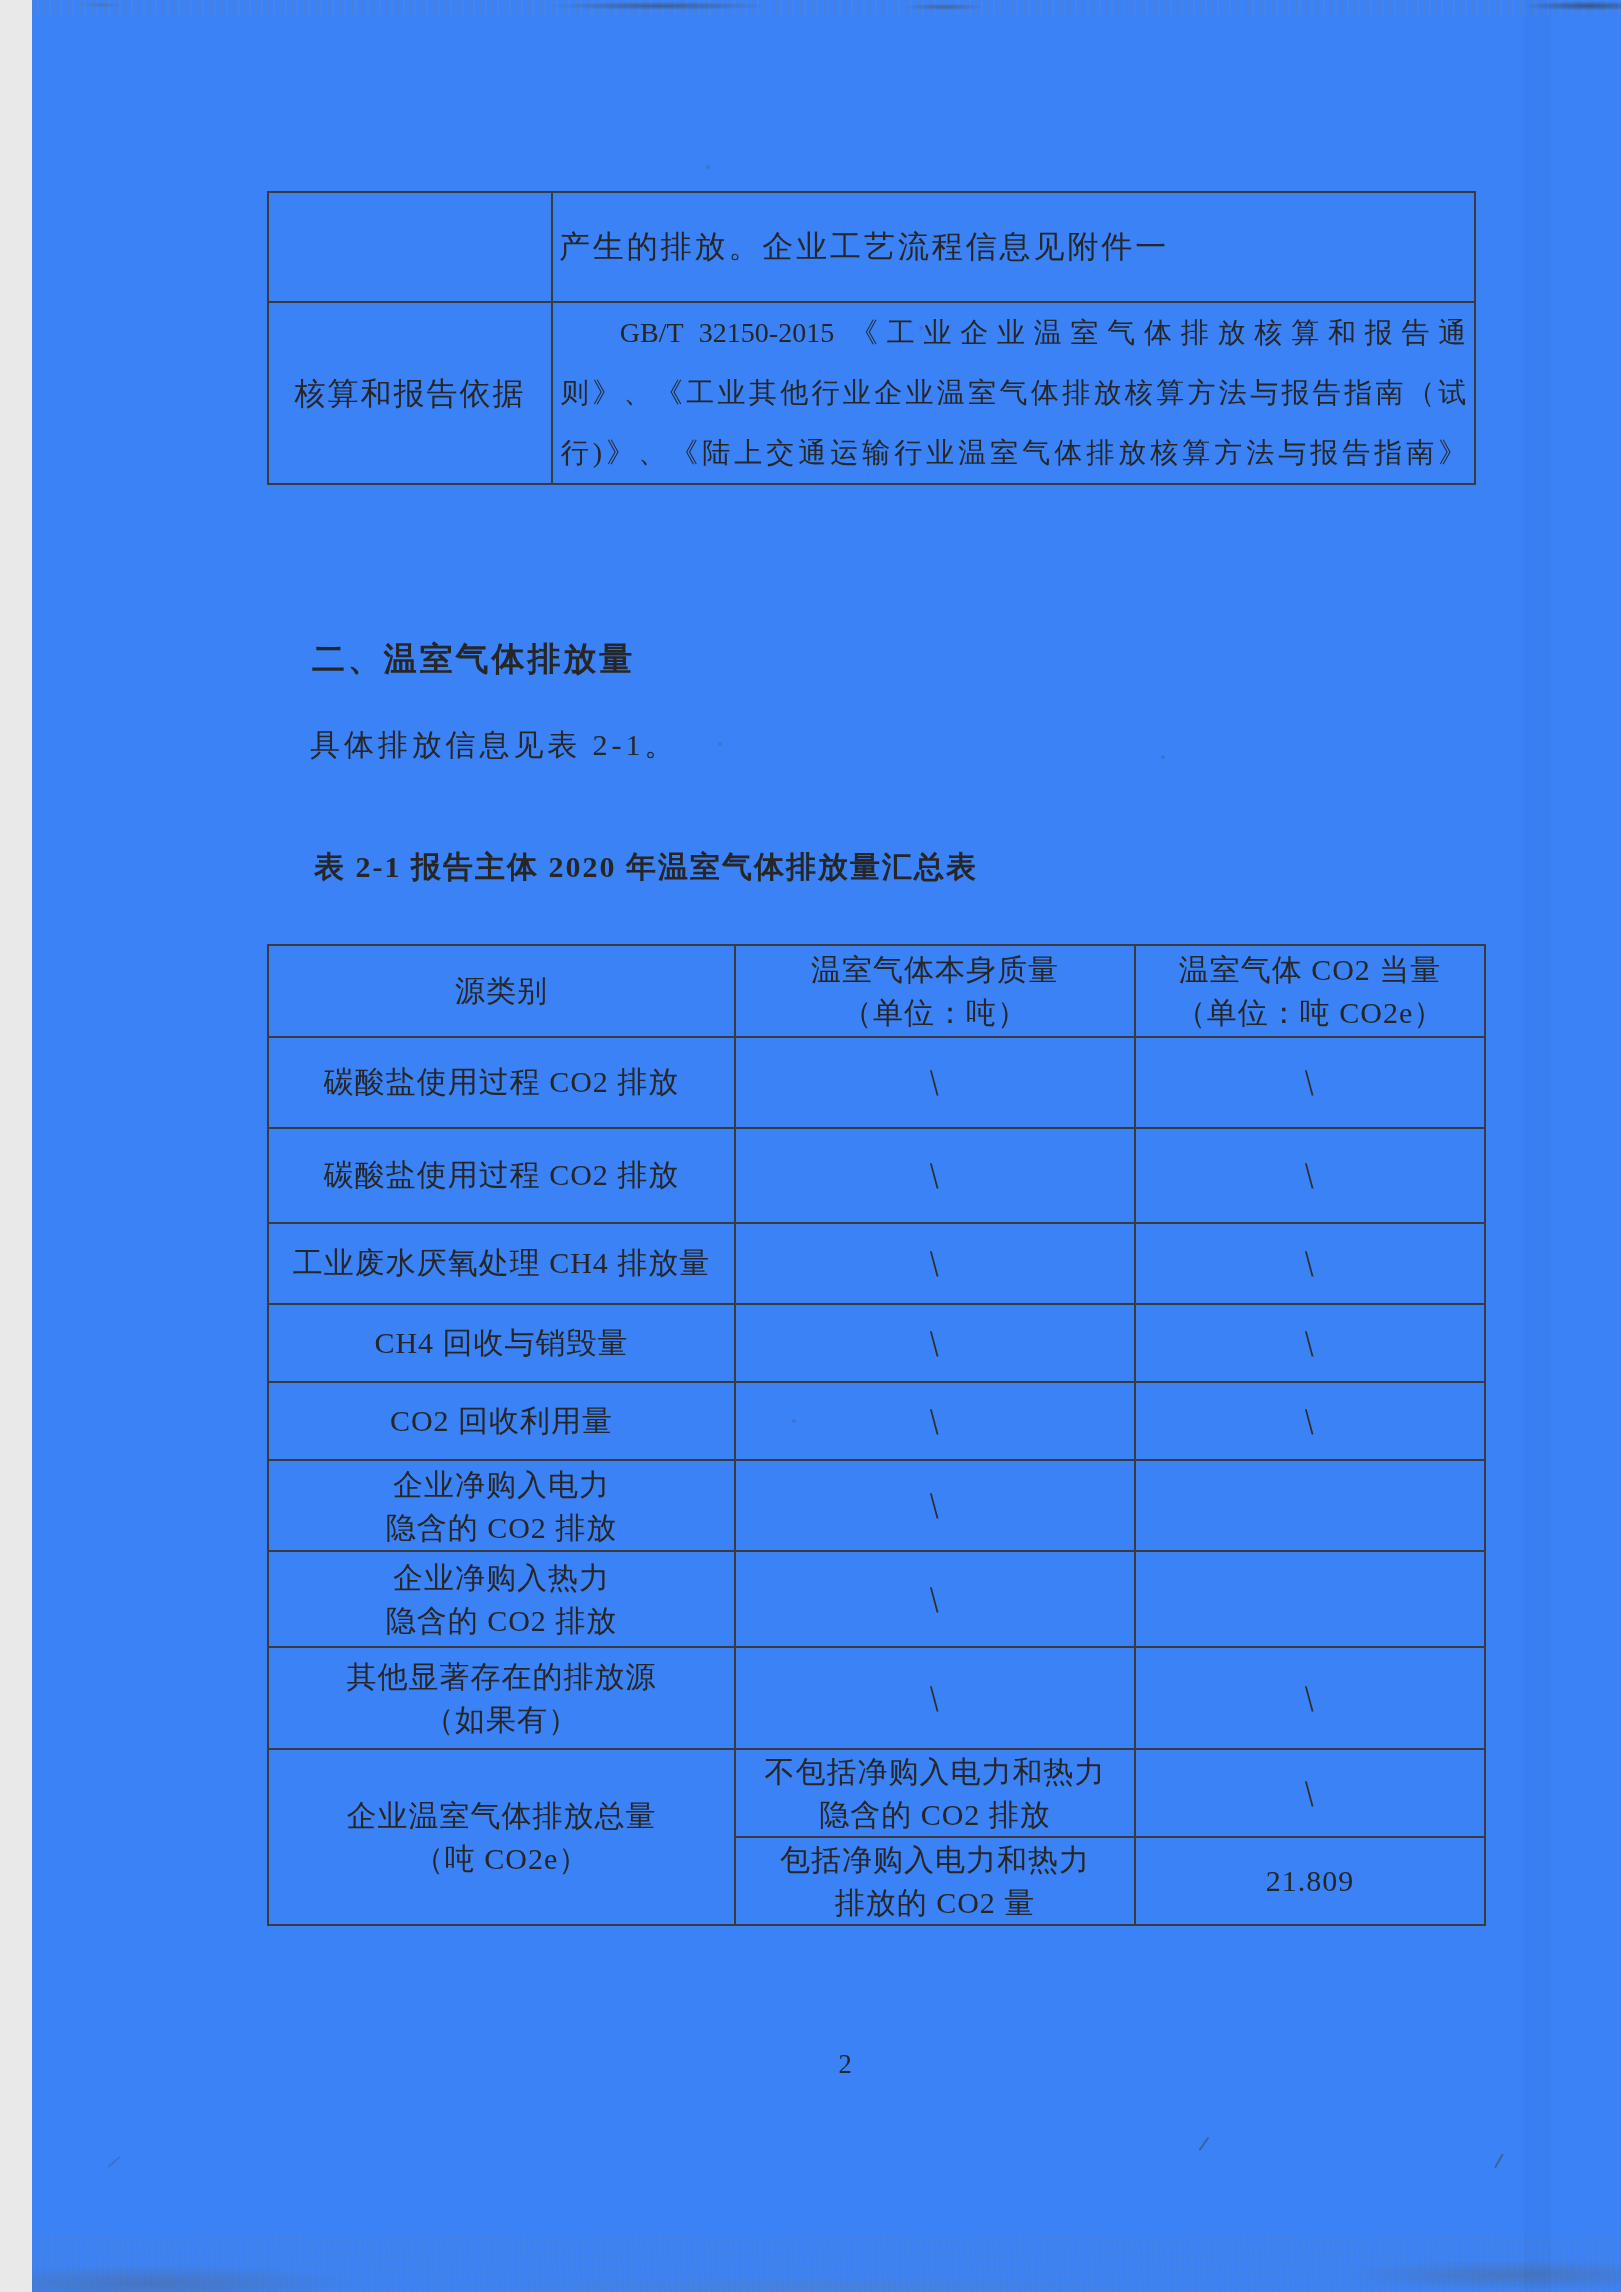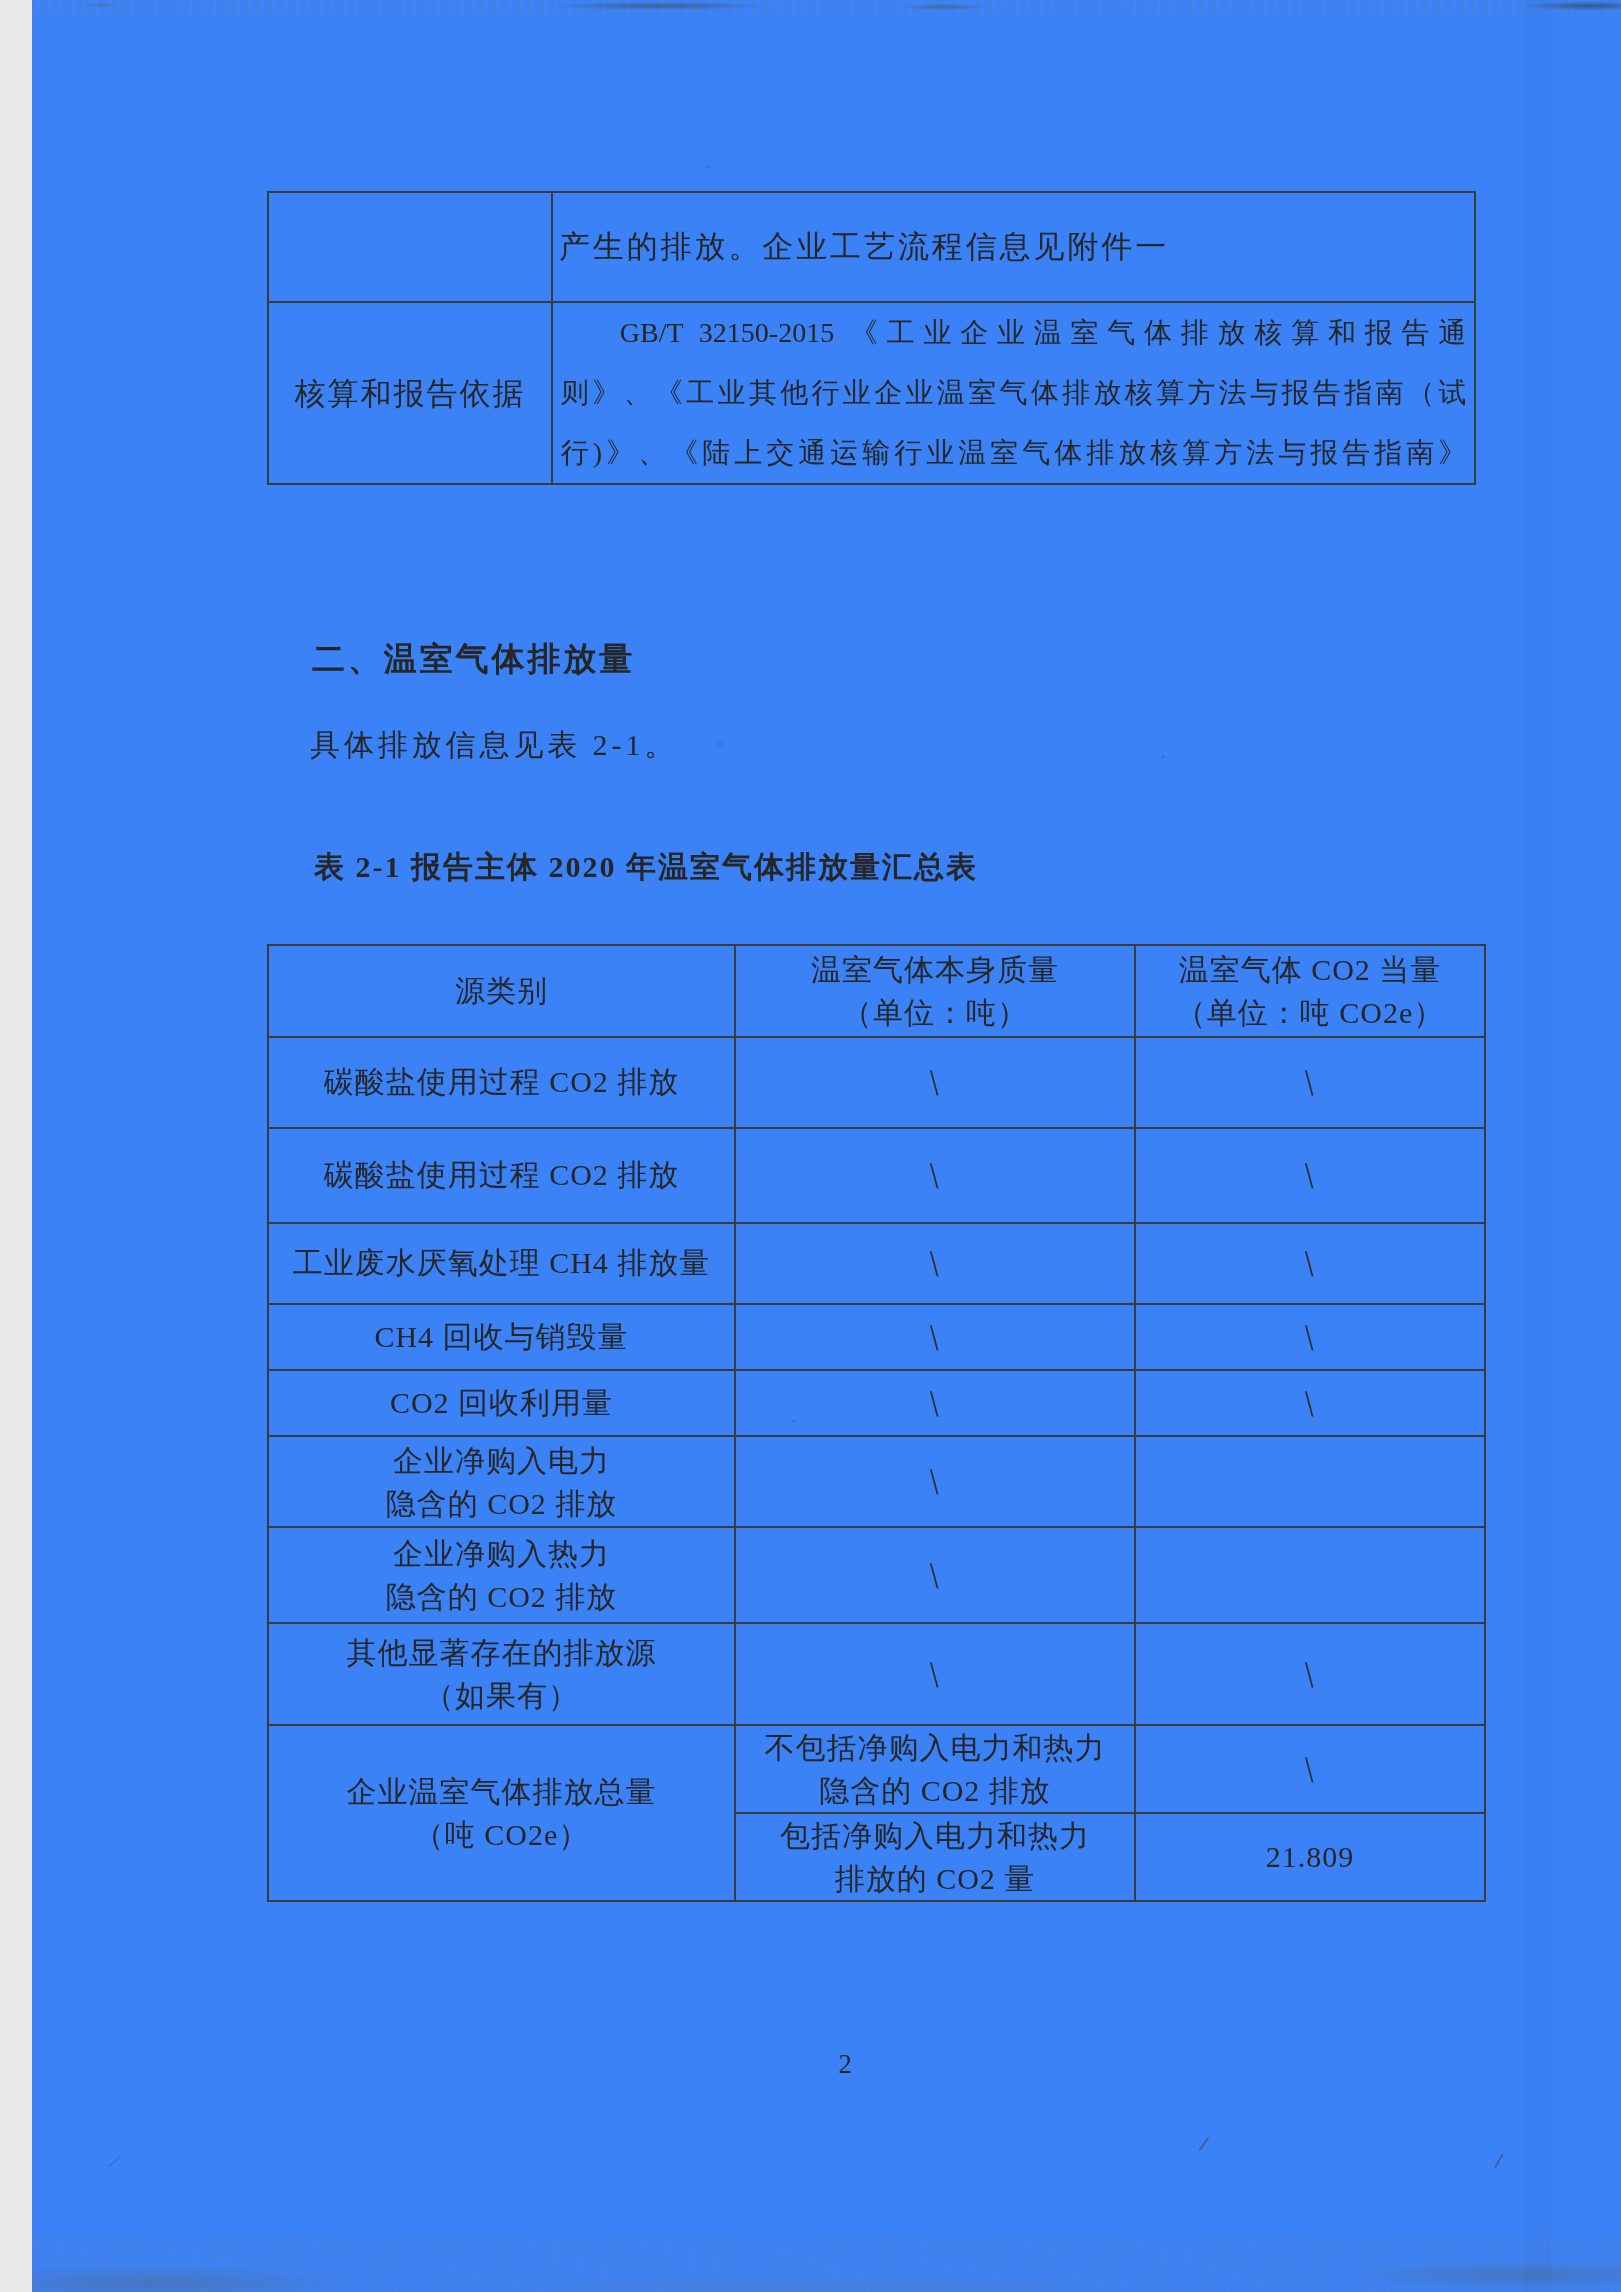--- a/index.html
+++ b/index.html
@@ -56,21 +56,21 @@
   .intro{position:absolute;left:278px;top:725px;font-size:30px;letter-spacing:3.9px;}
   .tbl-title{position:absolute;left:282px;top:847px;font-size:30px;font-weight:bold;letter-spacing:2px;}
 
   .t2{position:absolute;left:235px;top:944px;width:1216px;border:2.9px solid #333;}
   .t2 .c1{width:467px;}
   .t2 .c2{width:400px;}
   .t2 .c3{width:350px;}
   .t2 td{text-align:center;font-size:30px;letter-spacing:1px;}
   .t2 .two-line div{line-height:43px;}
   .hrow{height:92px;}
-  .h83{height:81px;}.h86{height:84px;}.h92{height:66px;}
+  .h83{height:81px;}.h86{height:84px;}.h92{height:78px;}
   .h93{height:91px;}.h94{height:96px;}.h97{height:95px;padding-left:40px;}.h104{height:102px;}
   .slash div{font-size:37px;display:inline-block;transform:rotate(4deg);font-weight:400;color:#2e2e2e;}
   .num{font-size:29px;letter-spacing:2px;}
 
   .pageno{position:absolute;left:764px;top:2049px;width:98px;text-align:center;font-size:26.5px;}
 </style>
 </head>
 <body>
 
 <div class="page">

